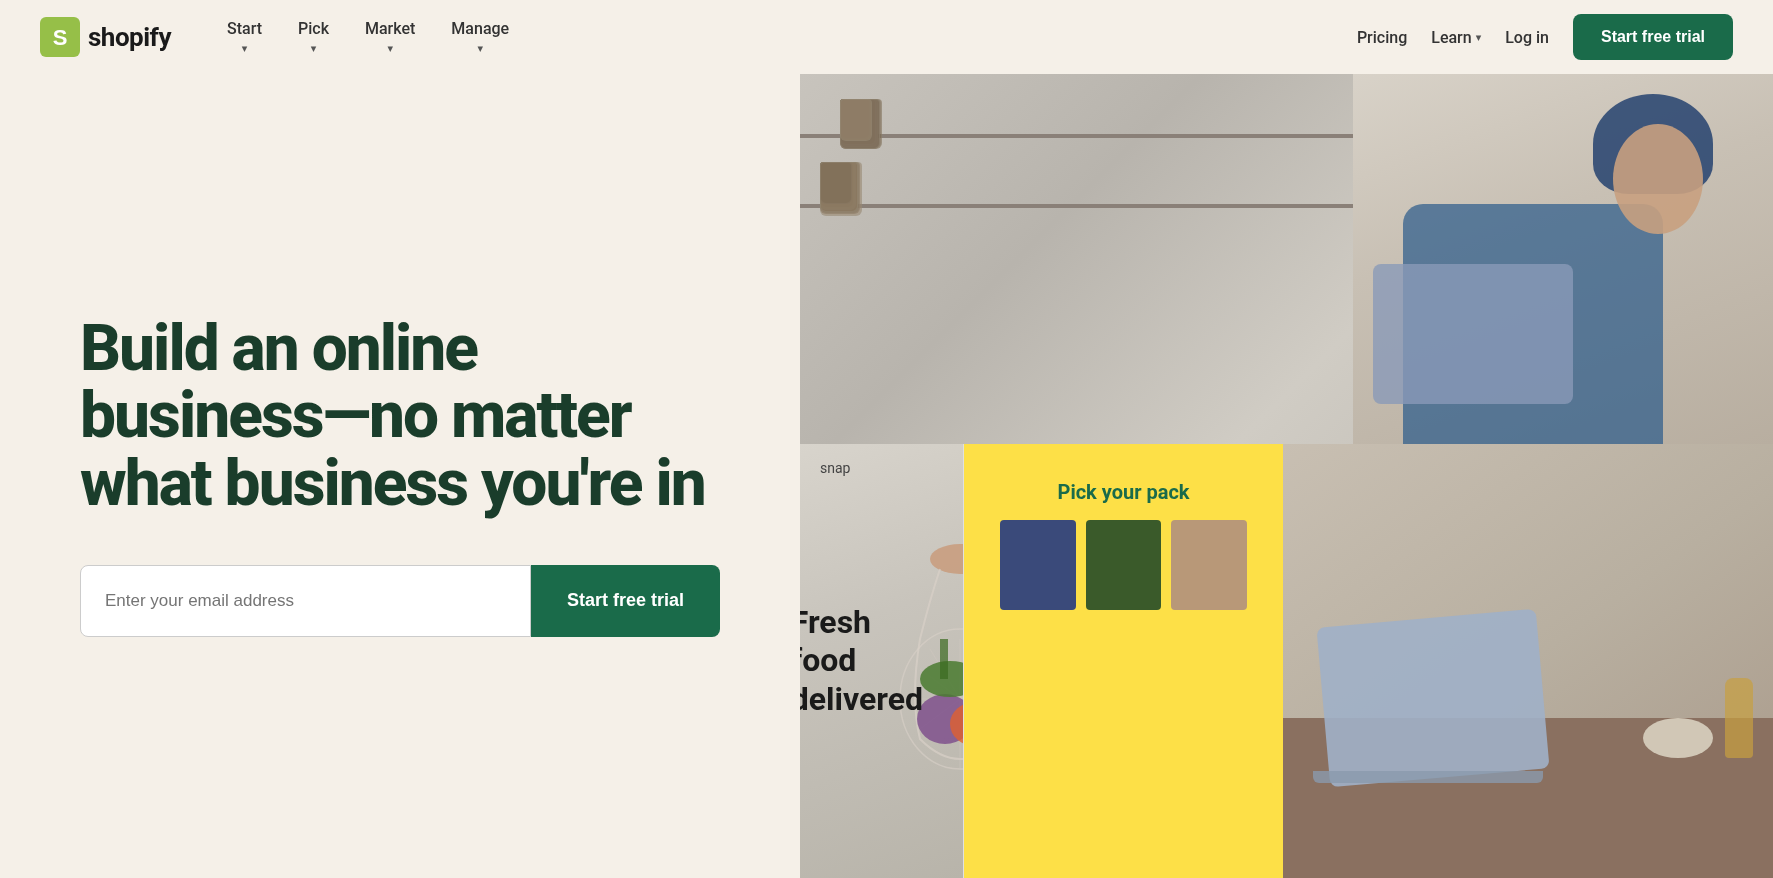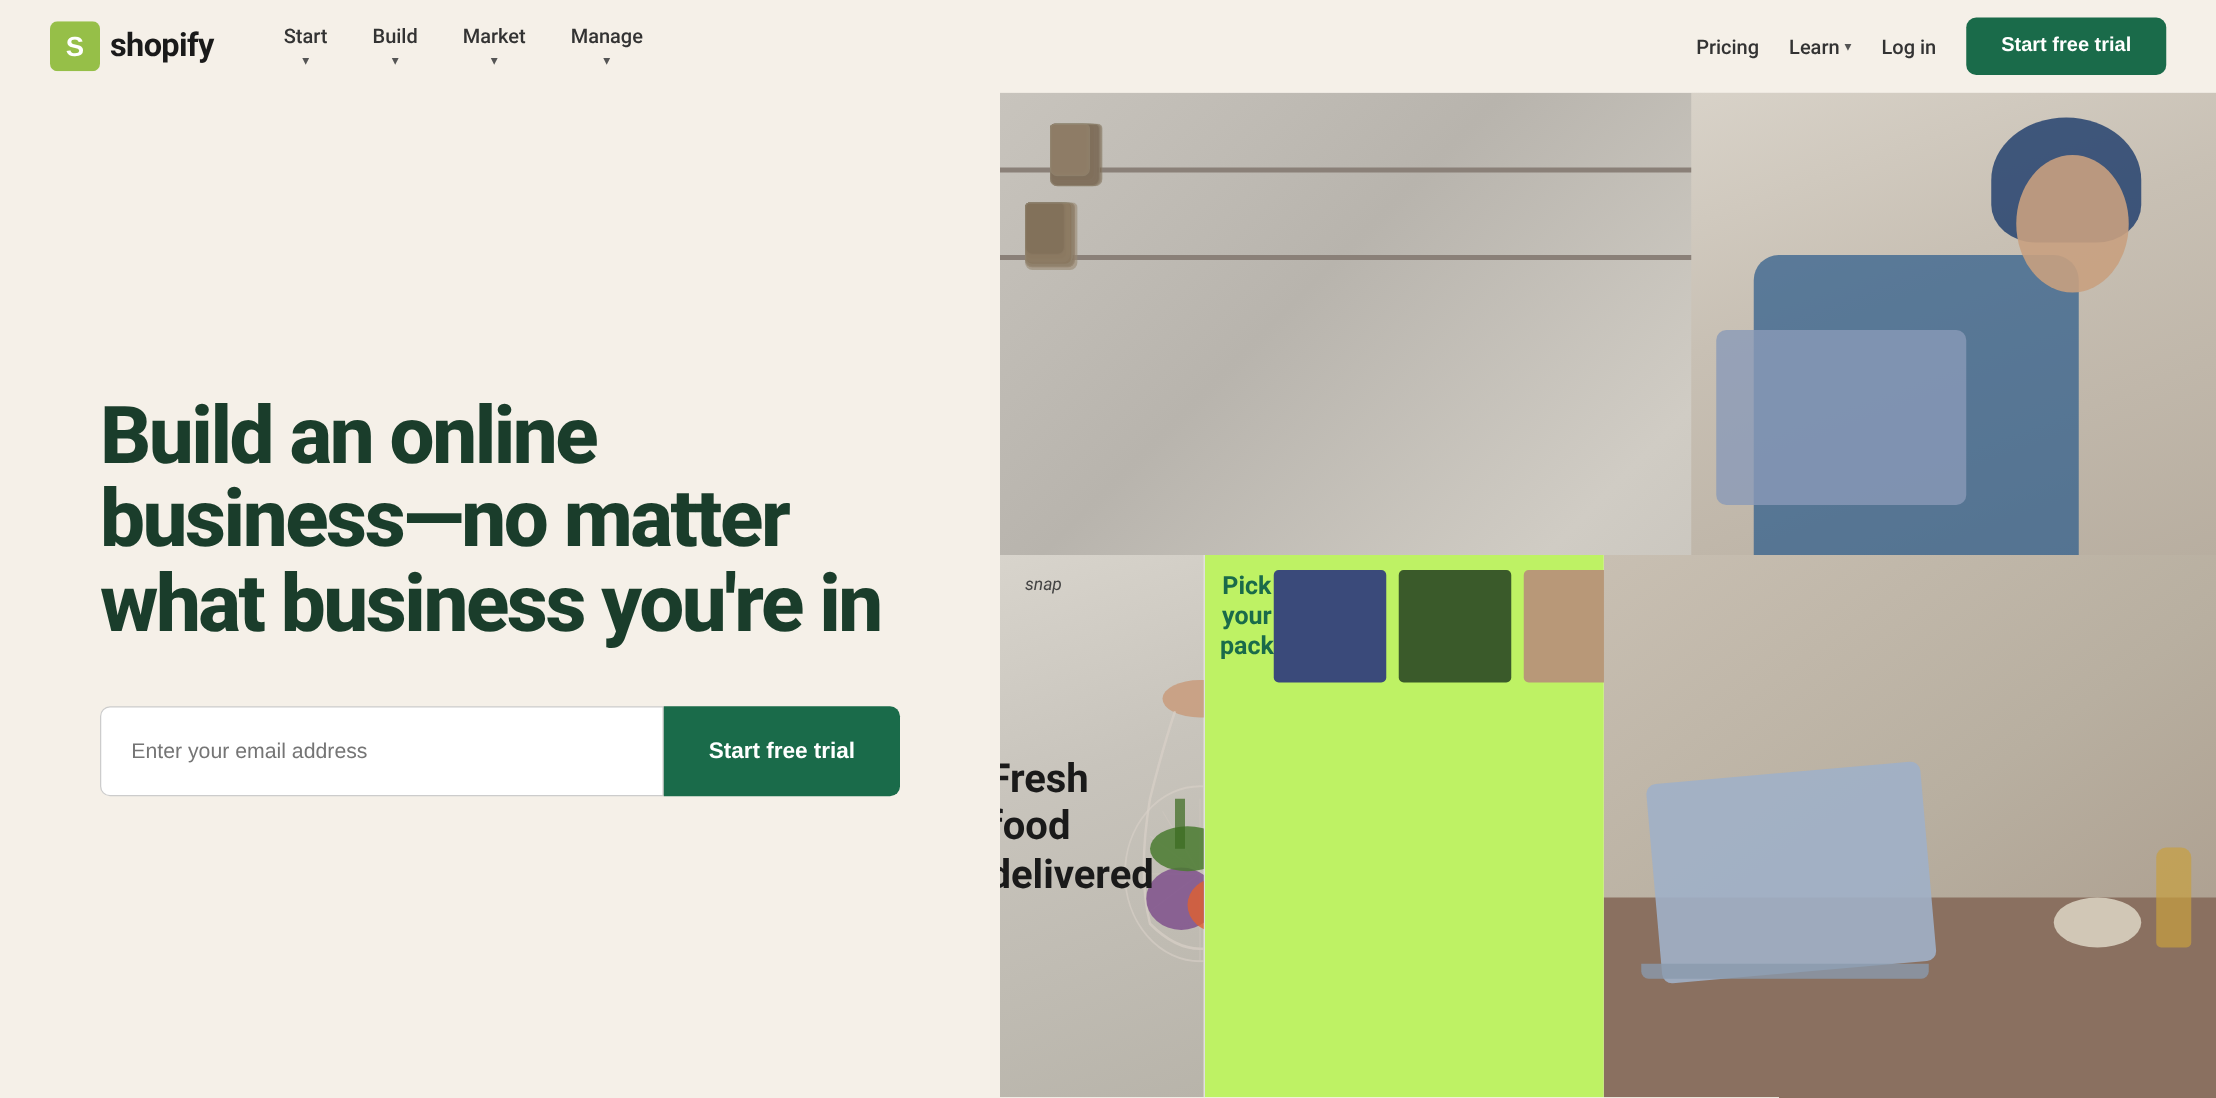--- a/index.html
+++ b/index.html
@@ -212,45 +212,44 @@
       position: relative;
     }
 
     
     .snap-label {
       position: absolute;
       top: 16px;
       left: 20px;
       font-size: 14px;
       color: #444;
-      font-style: italic;
     }
 
     
     .fresh-text {
       position: absolute;
       right: 40px;
       top: 50%;
       transform: translateY(-50%);
       text-align: left;
     }
     .fresh-text h3 {
       font-size: 32px;
       font-weight: 700;
       color: #1a1a1a;
       line-height: 1.2;
     }
 
     
     .card-pick {
       width: 320px;
-      background: #bef264;
-      display: flex;
-      flex-direction: row;
-      padding: 12px;
+      background: #fde047;
+      display: flex;
+      flex-direction: column;
+      padding: 36px;
       border-left: 1px solid #e0e0e0;
     }
     .pick-title {
       font-size: 20px;
       font-weight: 700;
       color: #1a6b4a;
       text-align: center;
       margin-bottom: 16px;
     }
     .color-swatches {
@@ -290,21 +289,21 @@
     </svg>
     <span class="nav-brand">shopify</span>
   </div>
 
   <div class="nav-links-left">
     <div class="nav-item">
       <span>Start</span>
       <span class="chevron">▾</span>
     </div>
     <div class="nav-item">
-      <span>Build</span>
+      <span>Pick</span>
       <span class="chevron">▾</span>
     </div>
     <div class="nav-item">
       <span>Market</span>
       <span class="chevron">▾</span>
     </div>
     <div class="nav-item">
       <span>Manage</span>
       <span class="chevron">▾</span>
     </div>

